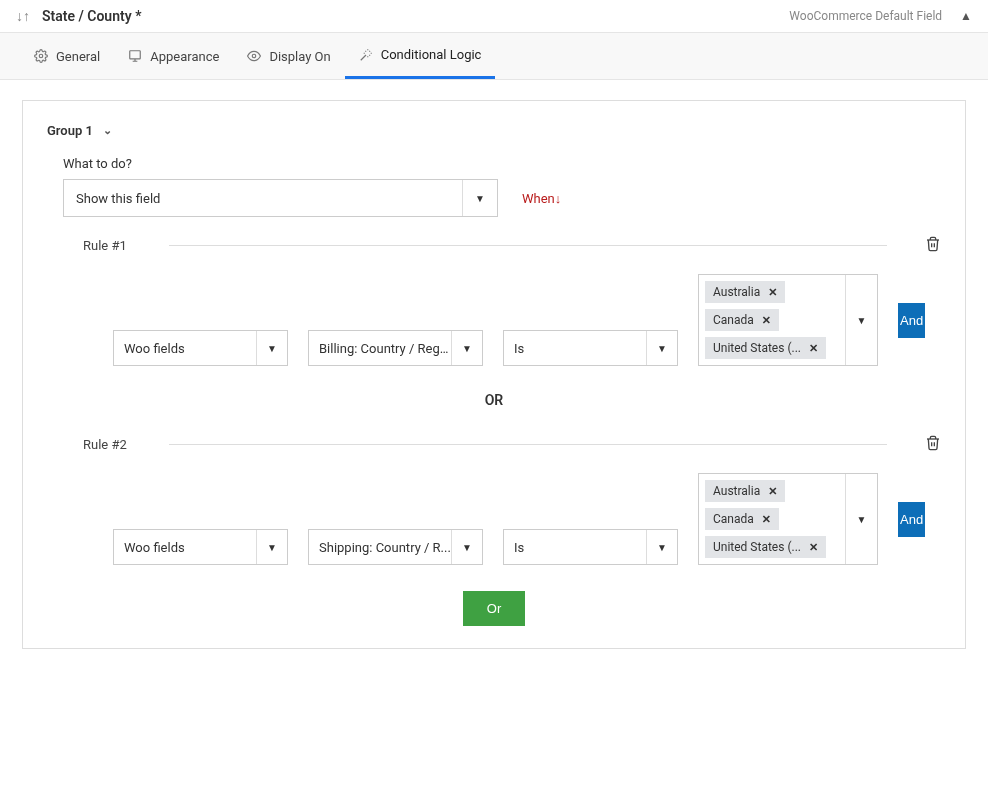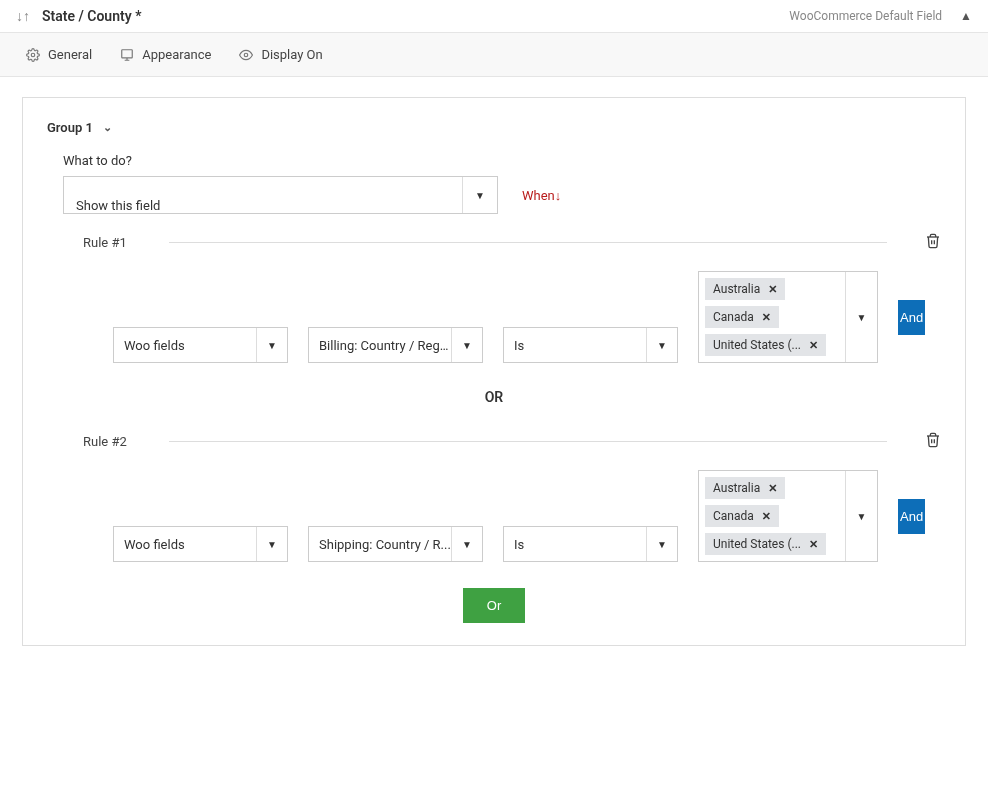--- a/index.html
+++ b/index.html
@@ -2,31 +2,31 @@
 <html><head>
 <meta charset="utf-8">
 <style>
 * { box-sizing: border-box; margin: 0; padding: 0; }
 body { font-family: -apple-system, BlinkMacSystemFont, "Segoe UI", Roboto, sans-serif; font-size: 13px; color: #333; background: #fff; width: 988px; }
 .header-bar { display: flex; align-items: center; padding: 8px 16px; border-bottom: 1px solid #e5e5e5; }
 .drag-icon { color: #888; font-size: 14px; margin-right: 12px; }
 .header-title { font-weight: 600; font-size: 14px; flex: 1; }
 .header-meta { color: #888; font-size: 12px; margin-right: 18px; }
 .collapse-icon { color: #555; font-size: 12px; }
-.tabs-bar { display: flex; background: #f8f8f8; border-bottom: 1px solid #e5e5e5; padding: 0 12px; }
+.tabs-bar { display: flex; background: #f8f8f8; border-bottom: 1px solid #e5e5e5; padding: 0 20px; }
 .tab { display: flex; align-items: center; padding: 14px 14px; color: #444; cursor: pointer; font-size: 13px; }
 .tab.active { border-bottom: 3px solid #1a73e8; color: #222; }
 .tab-icon { margin-right: 8px; color: #777; display: inline-flex; }
 .content { padding: 20px 22px; }
 .panel { border: 1px solid #ddd; padding: 22px 24px; }
 .group-header { display: flex; align-items: center; font-weight: 600; font-size: 13px; margin-bottom: 18px; }
 .group-header .chevron { margin-left: 10px; font-size: 11px; color: #555; }
 .what-label { font-size: 13px; color: #333; margin-bottom: 8px; margin-left: 16px; }
 .what-row { display: flex; align-items: center; margin-left: 16px; margin-bottom: 18px; }
-.select-box { display: flex; align-items: flex-end; justify-content: space-between; border: 1px solid #ccc; background: #fff; height: 38px; padding: 0 12px; font-size: 13px; cursor: pointer; }
+.select-box { display: flex; align-items: center; justify-content: space-between; border: 1px solid #ccc; background: #fff; height: 38px; padding: 0 12px; font-size: 13px; cursor: pointer; }
 .select-box.wide { width: 435px; }
 .select-box .caret { font-size: 10px; color: #333; border-left: 1px solid #ddd; padding-left: 12px; height: 100%; display: flex; align-items: center; }
 .when-label { margin-left: 24px; font-size: 13px; color: #b91c1c; }
 .rule-block { margin-left: 36px; margin-top: 18px; }
 .rule-header { display: flex; align-items: center; margin-bottom: 18px; gap: 28px; }
 .rule-title { font-size: 13px; color: #444; white-space: nowrap; margin-right: 14px; }
 .rule-line { flex: 1; height: 1px; background: #ddd; }
 .trash-icon { margin-left: 10px; color: #444; cursor: pointer; }
 .rule-body { display: flex; align-items: flex-end; gap: 20px; margin-left: 30px; }
 .sel-small { width: 175px; height: 36px; display: flex; align-items: center; justify-content: space-between; border: 1px solid #ccc; padding: 0 10px; font-size: 13px; cursor: pointer; }
@@ -72,20 +72,28 @@
   </div>
   <div class="tab">
     <span class="tab-icon">
         <svg width="14" height="14" viewBox="0 0 24 24" fill="none" stroke="currentColor" stroke-width="2">
           <path d="M1 12s4-8 11-8 11 8 11 8-4 8-11 8-11-8-11-8z"></path>
           <circle cx="12" cy="12" r="3"></circle>
         </svg>
       </span>
     <span>Display On</span>
   </div>
+  <div class="tab active">
+    <span class="tab-icon">
+        <svg width="14" height="14" viewBox="0 0 24 24" fill="none" stroke="currentColor" stroke-width="2">
+          <path d="M15 4V2M15 16v-2M8 9h2M20 9h2M17.8 11.8L19 13M15 9h0M17.8 6.2L19 5M3 21l9-9M12.2 6.2L11 5"></path>
+        </svg>
+      </span>
+    <span>Conditional Logic</span>
+  </div>
 </div>
 
 <div class="content">
   <div class="panel">
     <div class="group-header">
       <span>Group 1</span>
       <span class="chevron">⌄</span>
     </div>
 
     <div class="what-label">What to do?</div>

